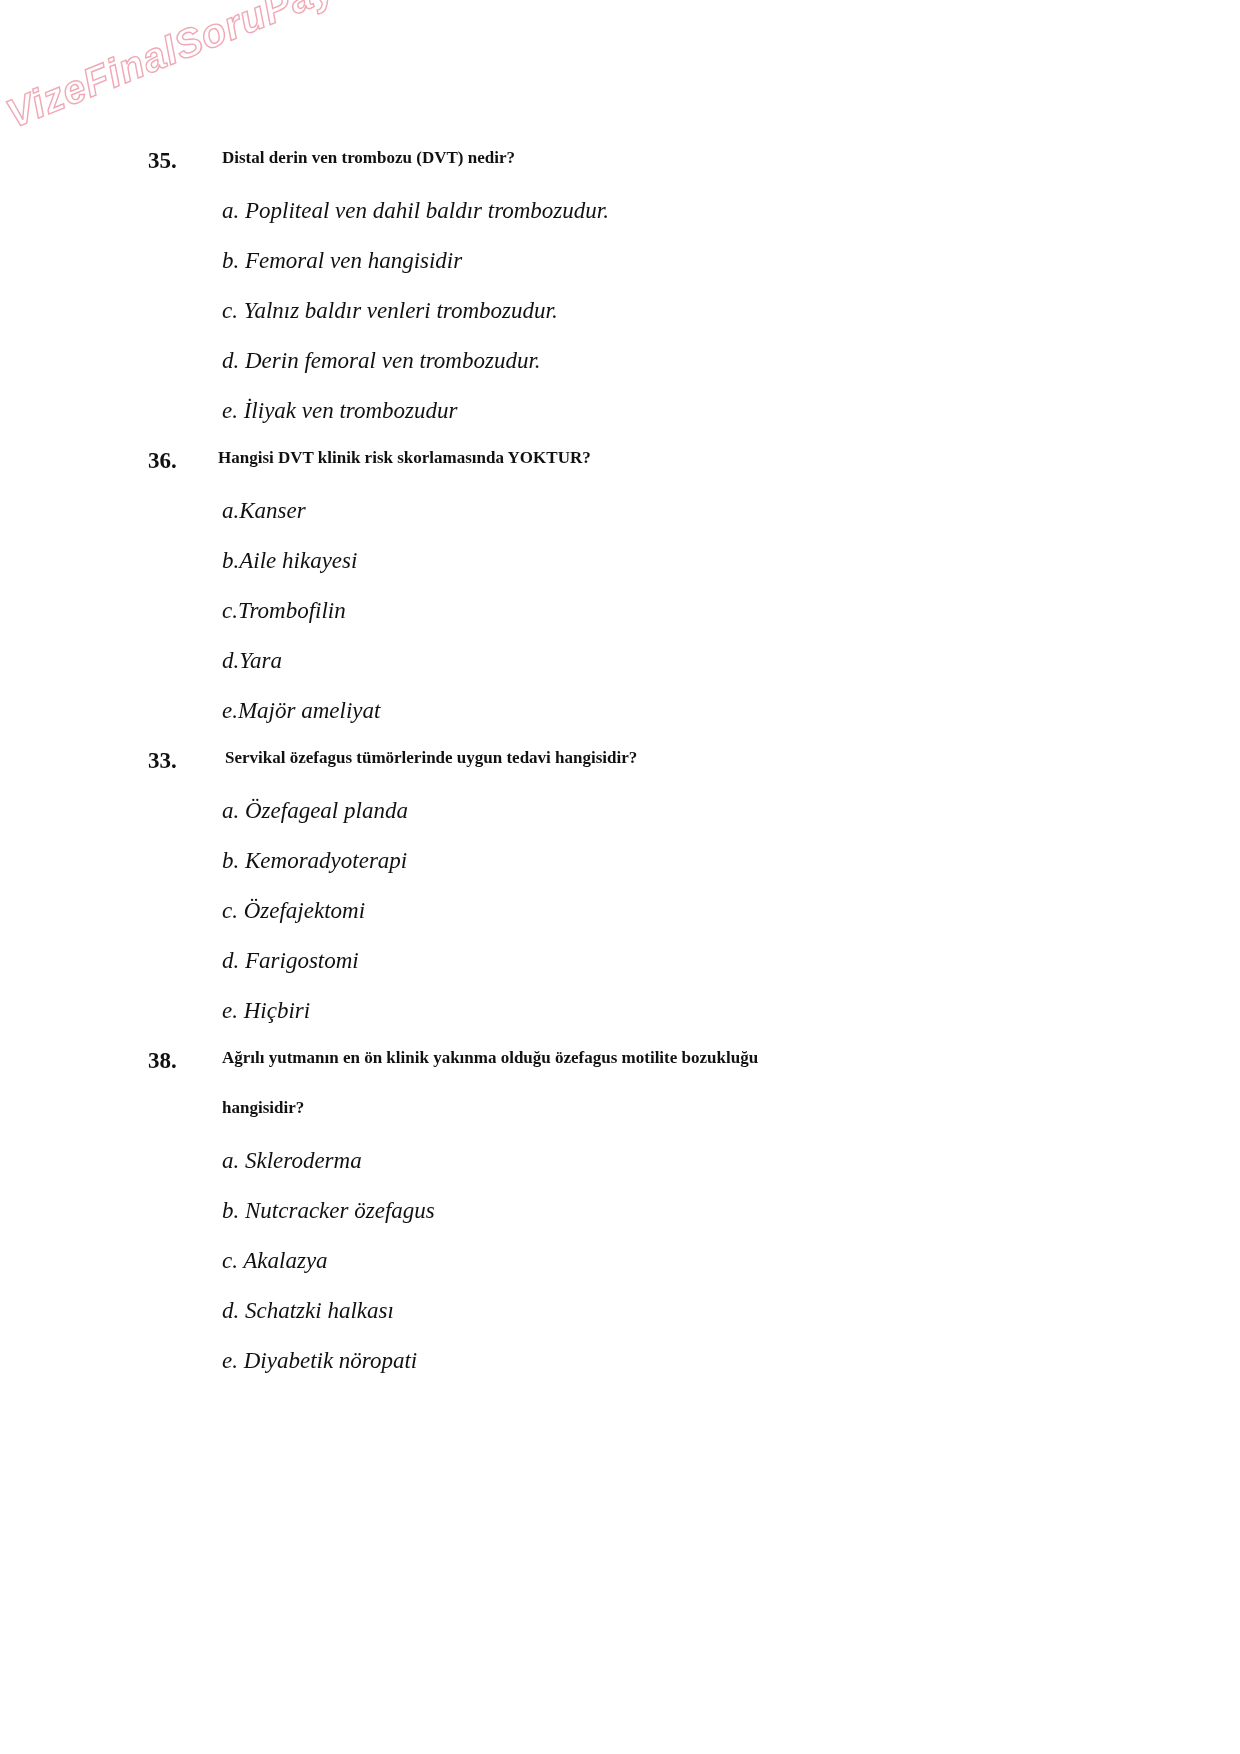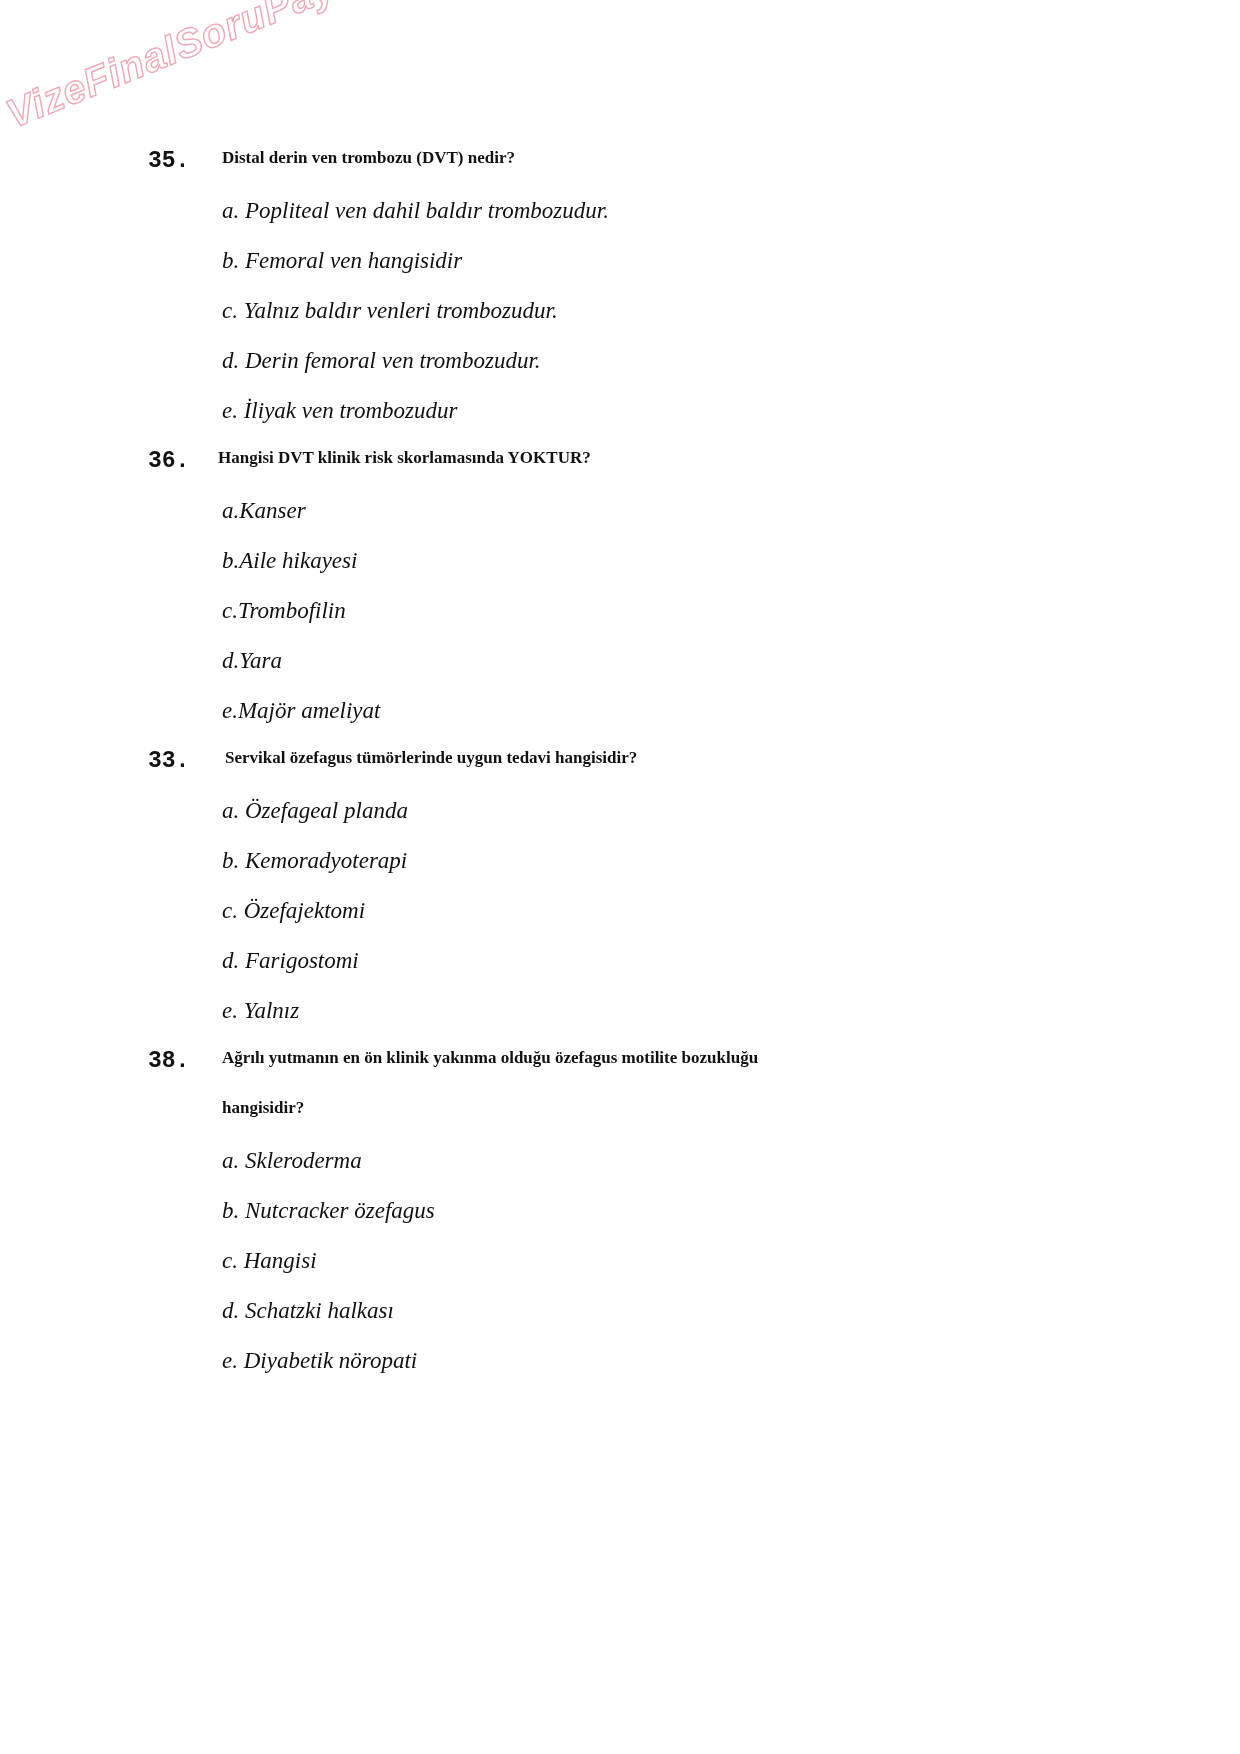--- a/index.html
+++ b/index.html
@@ -3,21 +3,21 @@
   <meta charset="utf-8">
   <style>
     html, body { margin: 0; padding: 0; background: #ffffff; }
     body { width: 1240px; height: 1754px; position: relative; overflow: hidden;
            font-family: "Liberation Serif", "DejaVu Serif", serif; color: #111; }
     .watermark { position: absolute; left: 0px; top: 95px; transform-origin: left top;
                  transform: rotate(-22deg); font-family: "Liberation Sans", sans-serif;
                  font-weight: bold; font-style: italic; font-size: 40px; letter-spacing: 1px;
                  color: transparent; -webkit-text-stroke: 1.4px #f0a8b4; white-space: nowrap; }
     .q { position: absolute; left: 0; width: 1240px; }
-    .qnum { position: absolute; left: 148px; font-weight: bold; font-size: 23px; font-family: Liberation Mono, monospace; }
+    .qnum { position: absolute; left: 148px; font-weight: bold; font-size: 23px; }
     .qtext { position: absolute; left: 222px; font-weight: bold; font-size: 17px; white-space: nowrap; }
     .opt { position: absolute; left: 222px; font-size: 23px; white-space: nowrap; font-style: italic; }
   </style>
 </head>
 <body>
 
 <div class="watermark">VizeFinalSoruPaylasimi.com</div>
 
 <div class="q">
   <span class="qnum" style="top:148px">35.</span>
@@ -39,25 +39,25 @@
   <span class="opt" style="top:698px">e.Majör ameliyat</span>
 </div>
 
 <div class="q">
   <span class="qnum" style="top:748px">33.</span>
   <span class="qtext" style="top:748px;left:225px">Servikal özefagus tümörlerinde uygun tedavi hangisidir?</span>
   <span class="opt" style="top:798px">a. Özefageal planda</span>
   <span class="opt" style="top:848px">b. Kemoradyoterapi</span>
   <span class="opt" style="top:898px">c. Özefajektomi</span>
   <span class="opt" style="top:948px">d. Farigostomi</span>
-  <span class="opt" style="top:998px">e. Yalnız</span>
+  <span class="opt" style="top:998px">e. Hiçbiri</span>
 </div>
 
 <div class="q">
   <span class="qnum" style="top:1048px">38.</span>
   <span class="qtext" style="top:1048px">Ağrılı yutmanın en ön klinik yakınma olduğu özefagus motilite bozukluğu</span>
   <span class="qtext" style="top:1098px">hangisidir?</span>
   <span class="opt" style="top:1148px">a. Skleroderma</span>
   <span class="opt" style="top:1198px">b. Nutcracker özefagus</span>
-  <span class="opt" style="top:1248px">c. Hangisi</span>
+  <span class="opt" style="top:1248px">c. Akalazya</span>
   <span class="opt" style="top:1298px">d. Schatzki halkası</span>
   <span class="opt" style="top:1348px">e. Diyabetik nöropati</span>
 </div>
 
 </body></html>

